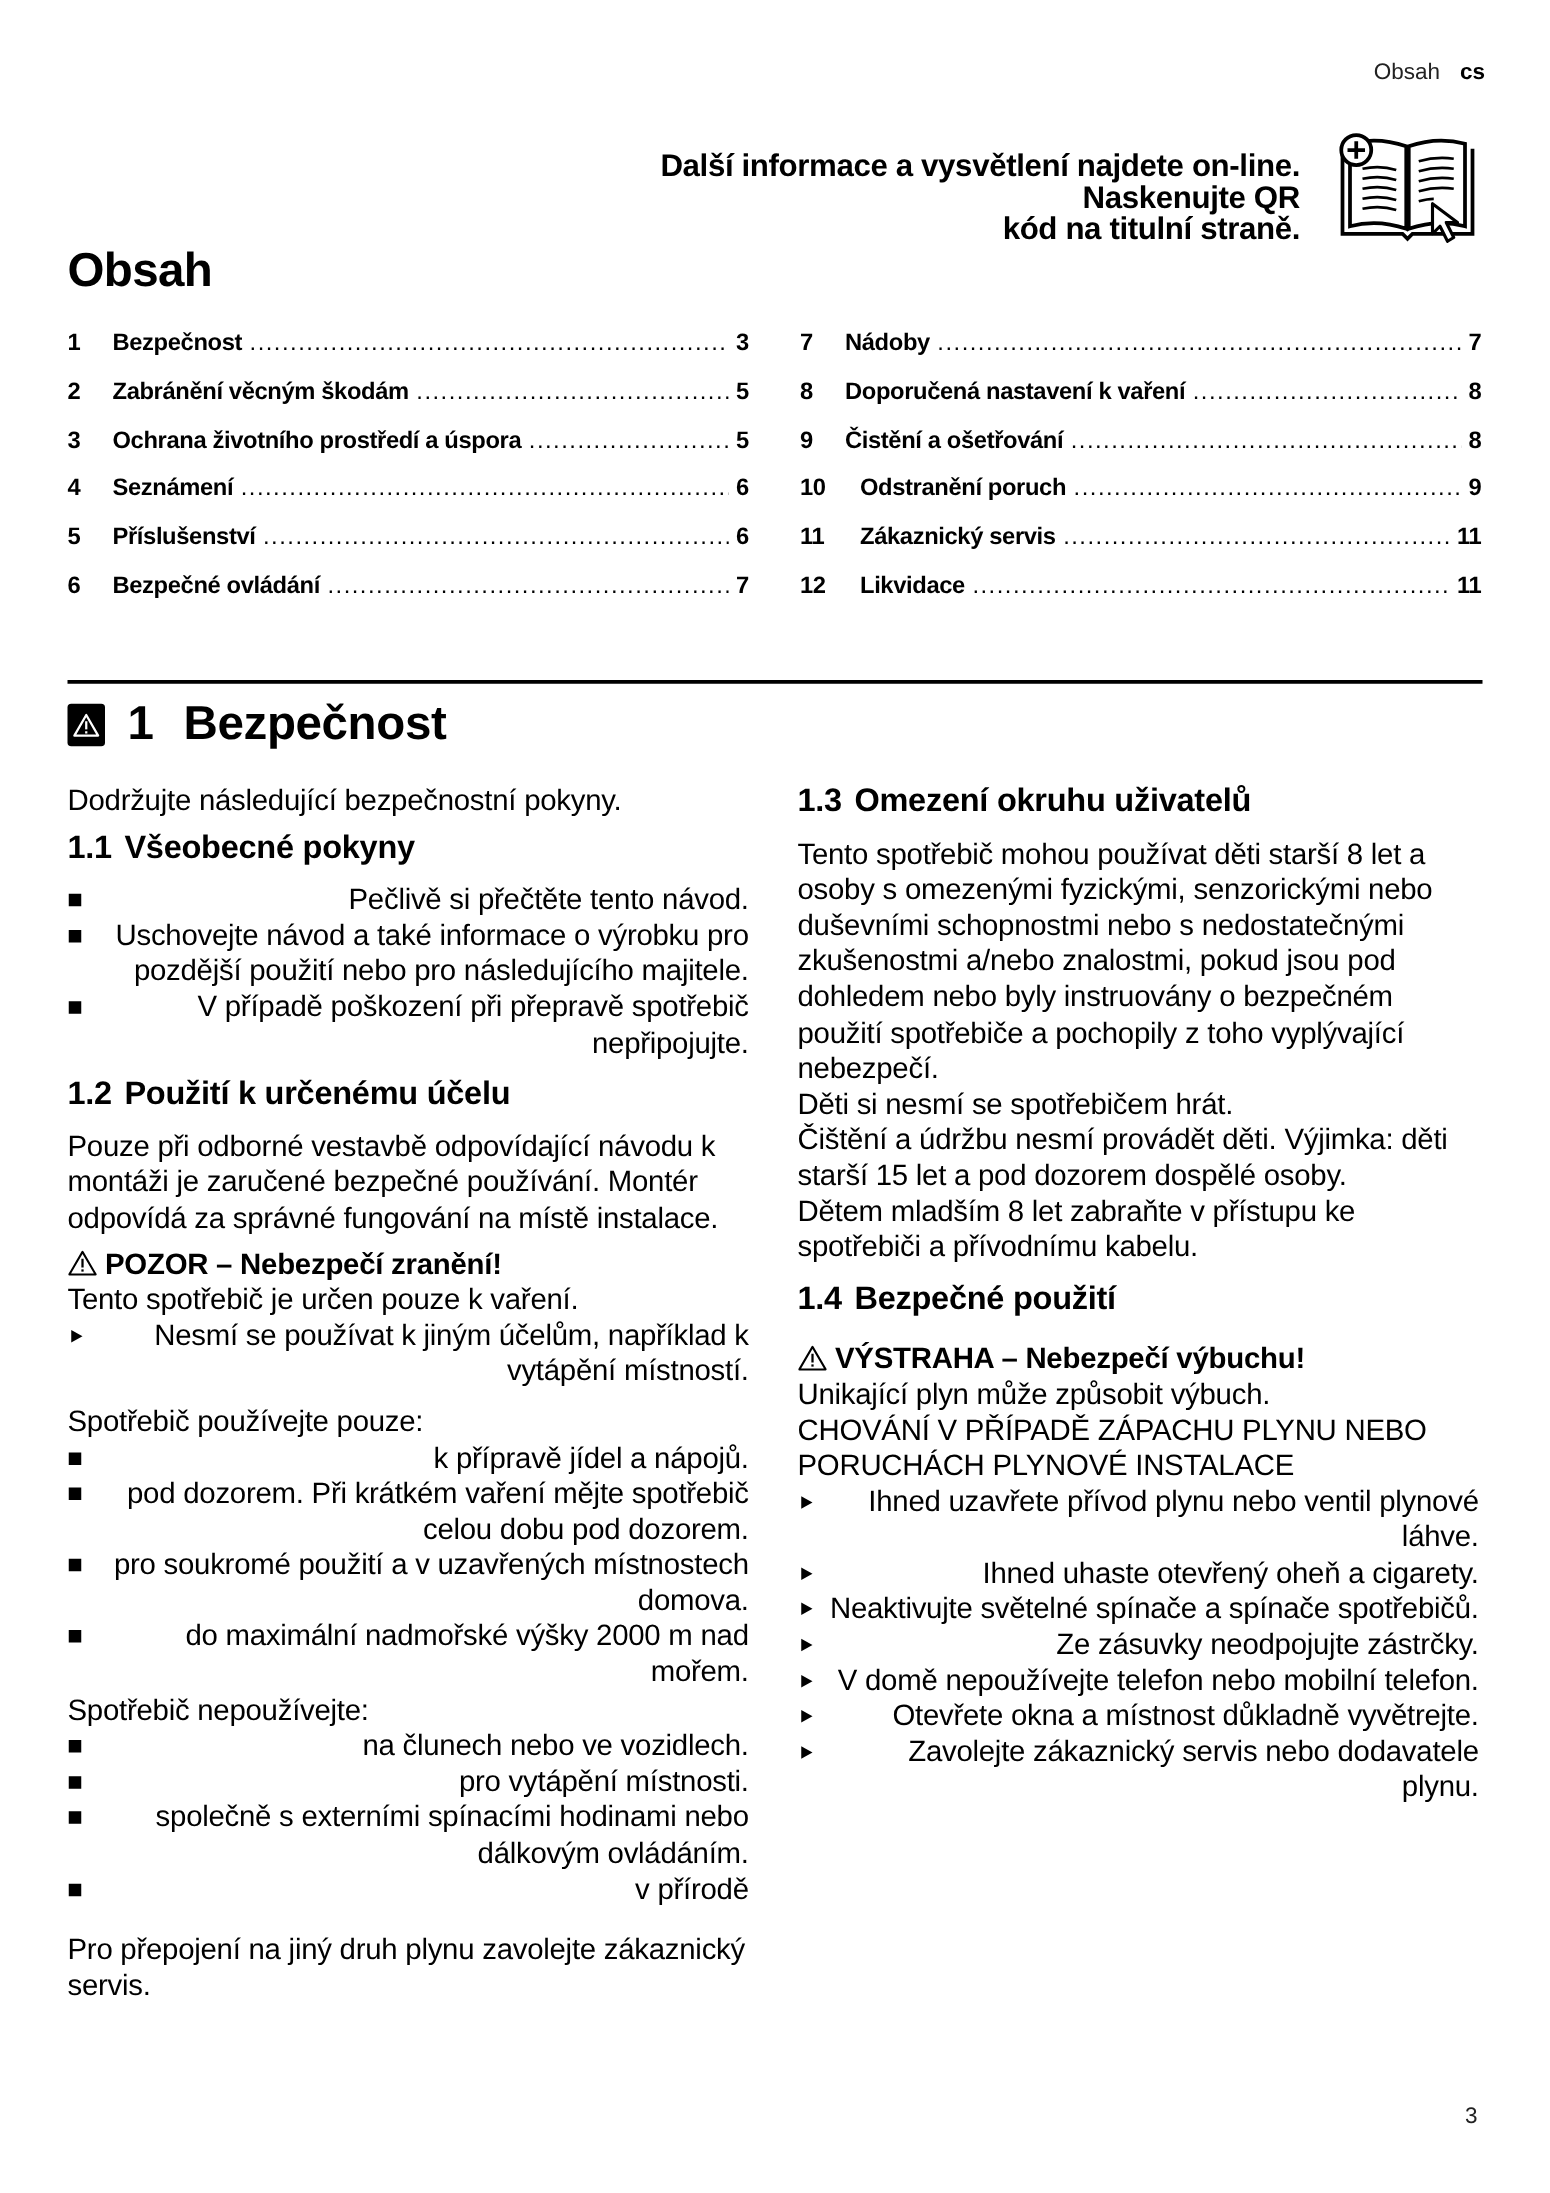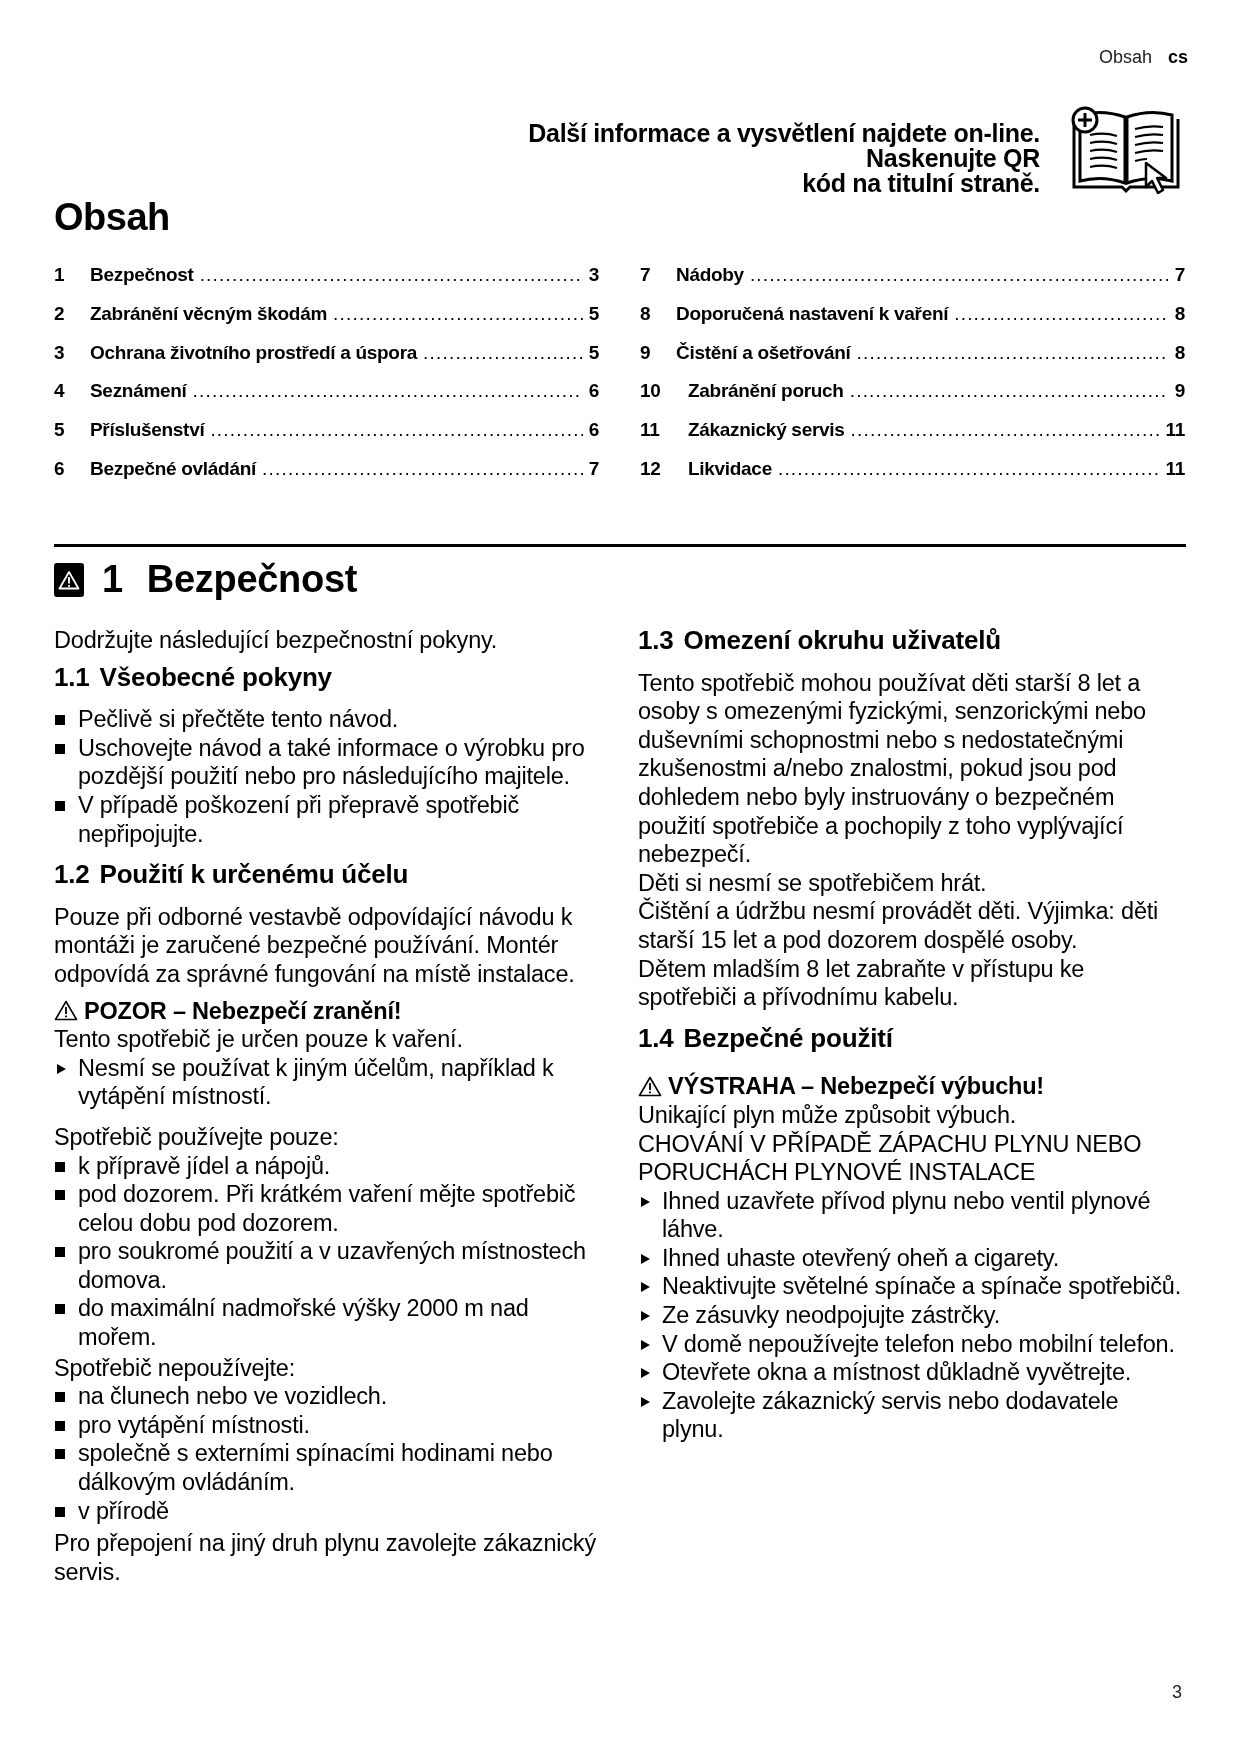--- a/index.html
+++ b/index.html
@@ -63,34 +63,34 @@
 
     .col { position: absolute; top: 626px; width: 545px; font-size: 23.5px; line-height: 28.6px; letter-spacing: -0.2px; }
     .col.left { left: 54px; }
     .col.right { left: 638px; }
 
     .p { margin-bottom: 8px; }
     .p.tight { margin-bottom: 0; }
     .h2 { font-weight: 700; font-size: 26px; margin: 8px 0 14px 0; letter-spacing: -0.2px; }
     .h2 .n { margin-right: 10px; }
     ul.sq, ul.tri { list-style: none; }
-    ul.sq li, ul.tri li { position: relative; padding-left: 24px; }
+    ul.sq li, ul.tri li { position: relative; padding-left: 24px; text-align: right; }
     ul.sq li::before {
       content: ""; position: absolute; left: 1px; top: 10px;
       width: 10px; height: 10px; background: #000;
     }
     ul.tri li::before {
       content: ""; position: absolute; left: 3px; top: 10px;
       width: 0; height: 0;
       border-top: 5px solid transparent; border-bottom: 5px solid transparent;
       border-left: 9px solid #000;
     }
     .warn-title { font-weight: 700; display: flex; align-items: center; gap: 6px; letter-spacing: -0.2px; }
     .warn-title svg { flex: none; }
-    .mb8 { margin-bottom: 4px; }
+    .mb8 { margin-bottom: 20px; }
     .mb12 { margin-bottom: 12px; }
 
     .page-num { position: absolute; top: 1682px; right: 58px; font-size: 18px; font-weight: 300; color: #222; }
   </style>
 </head>
 <body>
 
 <div class="header-running">
   <span class="sect">Obsah</span>
   <span class="lang">cs</span>
@@ -182,21 +182,21 @@
     <span class="pg">8</span>
   </div>
   <div class="toc-row">
     <span class="num">9</span>
     <span class="lbl">Čistění a ošetřování</span>
     <span class="dots"></span>
     <span class="pg">8</span>
   </div>
   <div class="toc-row">
     <span class="num wide">10</span>
-    <span class="lbl">Zabránění poruch</span>
+    <span class="lbl">Odstranění poruch</span>
     <span class="dots"></span>
     <span class="pg">9</span>
   </div>
   <div class="toc-row">
     <span class="num wide">11</span>
     <span class="lbl">Zákaznický servis</span>
     <span class="dots"></span>
     <span class="pg">11</span>
   </div>
   <div class="toc-row">

